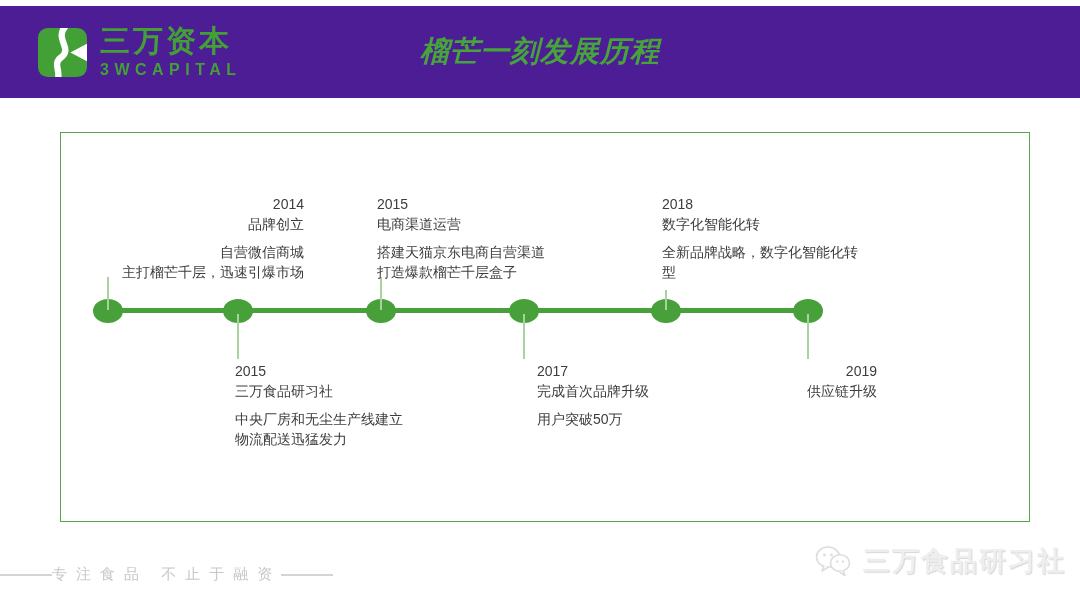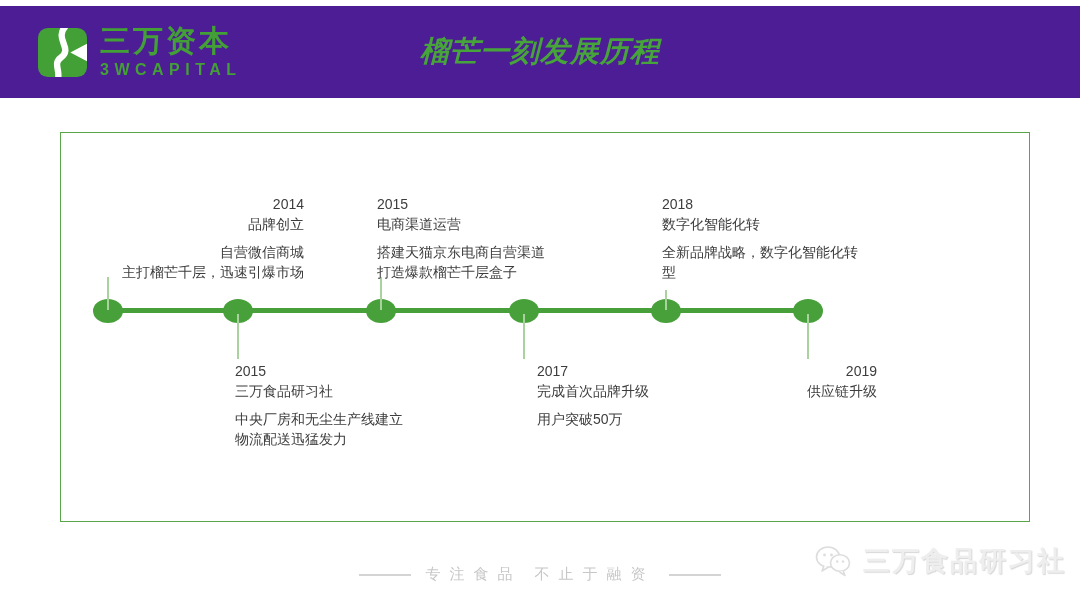--- a/index.html
+++ b/index.html
@@ -27,21 +27,21 @@
     border:1.5px solid #58a647; background:#ffffff;
   }
   .tl-line { position:absolute; left:47px; top:175px; width:700px; height:5px; background:#47a039; }
   .dot { position:absolute; width:30px; height:24px; border-radius:50%; background:#47a039; top:166px; }
   .conn { position:absolute; width:2px; background:#a9d29e; }
   .event { position:absolute; color:#3d3d3d; font-size:14px; line-height:19.5px; }
   .ev-desc { margin-top:9px; white-space:pre-line; }
   
   .footer-slogan {
     position:absolute; left:0; top:565px; width:1080px;
-    display:flex; align-items:center; justify-content:center; gap:14px;
+    display:flex; align-items:center; justify-content:flex-start; gap:0;
   }
   .dash { width:52px; height:2px; background:#d4d4d4; }
   .slogan-text { font-size:15px; letter-spacing:9px; color:#c7c7c7; }
   .watermark {
     position:absolute; right:14px; top:543px;
     display:flex; align-items:center; gap:12px;
   }
   .wm-text {
     font-size:27px; font-weight:bold; letter-spacing:2px;
     color:#eeeeee; text-shadow:1px 1px 1px #d7d7d7;

